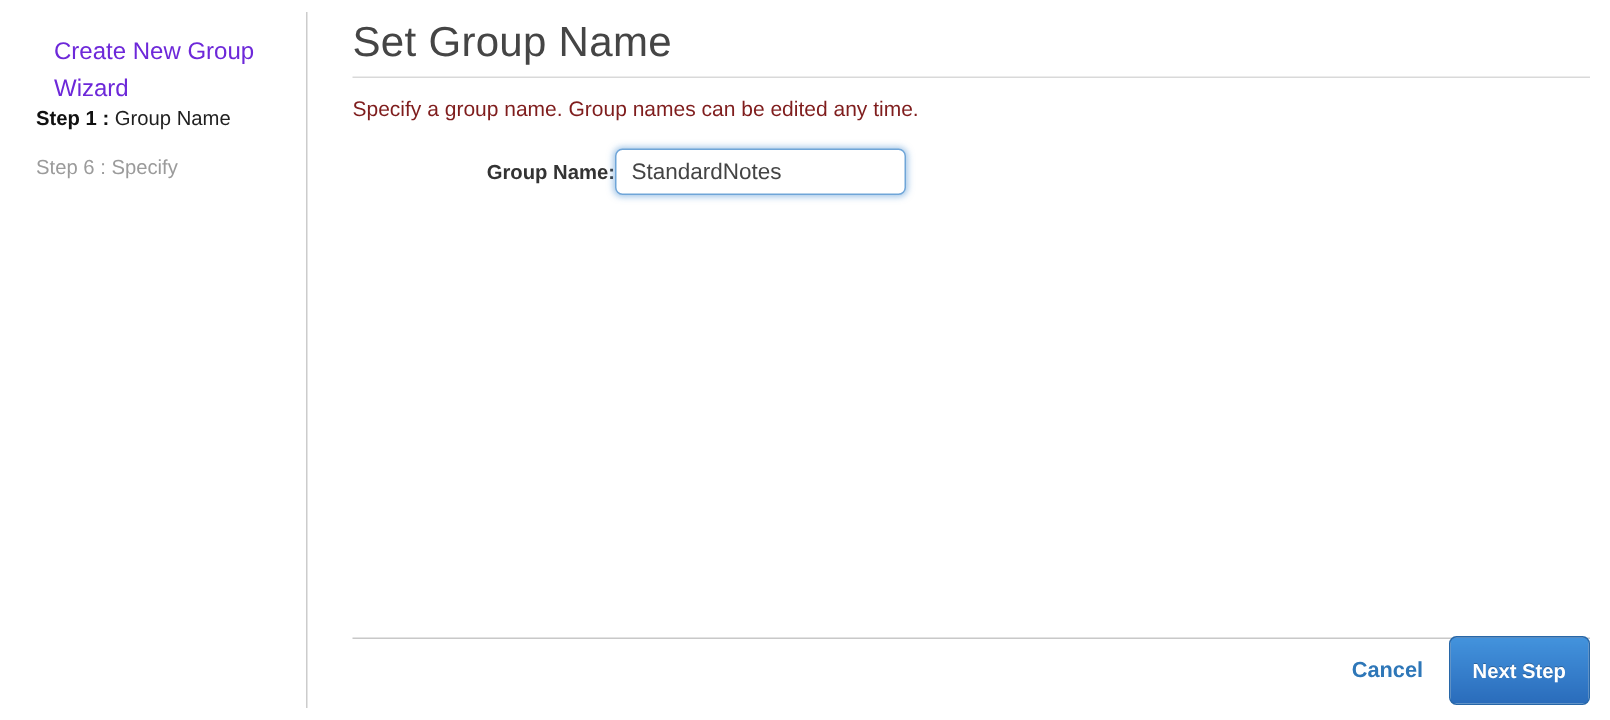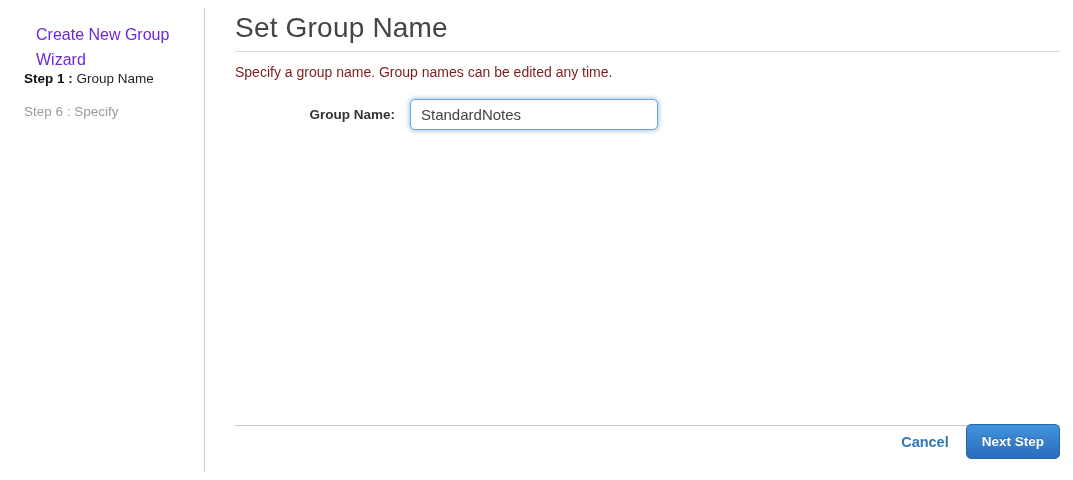--- a/index.html
+++ b/index.html
@@ -24,26 +24,26 @@
   .main { position:absolute; left:235px; right:13px; top:0; }
   .page-title {
     margin-top:12px; font-size:28px; line-height:32px; font-weight:400;
     color:#454545; letter-spacing:0.2px;
   }
   .title-rule { border:none; border-top:1px solid #d9d9d9; margin-top:7px; }
   .page-desc { margin-top:12px; font-size:14px; color:#7f1d1d; }
 
   .form-row { margin-top:19px; display:flex; align-items:flex-start; }
   .form-label {
-    width:175px; text-align:right; padding-right:15px; padding-top:8px;
+    width:175px; text-align:right; padding-top:8px;
     font-size:13.5px; font-weight:bold; color:#333333;
   }
   .field-col { flex:0 0 auto; }
   .group-name-input {
-    width:248px; height:31px; padding:0 10px; font-size:15px; color:#444444;
+    width:194px; height:31px; padding:0 10px; font-size:15px; color:#444444;
     font-family:"Liberation Sans", sans-serif;
     border:1px solid #6fa5d8; border-radius:5px; outline:none;
     box-shadow:0 0 4px 1px rgba(88,151,211,0.55);
   }
   .hint { margin-top:6px; font-size:12.5px; line-height:18px; color:#9b9b9b; }
   .hint.first { margin-top:7px; }
 
   
   .footer-rule {
     position:absolute; left:235px; right:13px; top:425px;
@@ -51,21 +51,21 @@
   }
   .footer-actions {
     position:absolute; right:13px; top:424px;
     display:flex; align-items:center;
   }
   .cancel-link {
     color:#2e77b8; font-weight:bold; font-size:14.5px; text-decoration:none;
     margin-right:17px; cursor:pointer;
   }
   .next-button {
-    height:35px; padding:4px 15px; font-size:13.5px; font-weight:bold; color:#ffffff;
+    height:46px; padding:4px 15px; font-size:13.5px; font-weight:bold; color:#ffffff;
     font-family:"Liberation Sans", sans-serif;
     background:linear-gradient(to bottom, #4393dd, #2a6cbb);
     border:1px solid #2767a8; border-radius:5px; cursor:pointer;
     text-shadow:0 -1px 0 rgba(0,0,0,0.25);
   }
 </style>
 </head>
 <body>
 
 <div class="sidebar">

